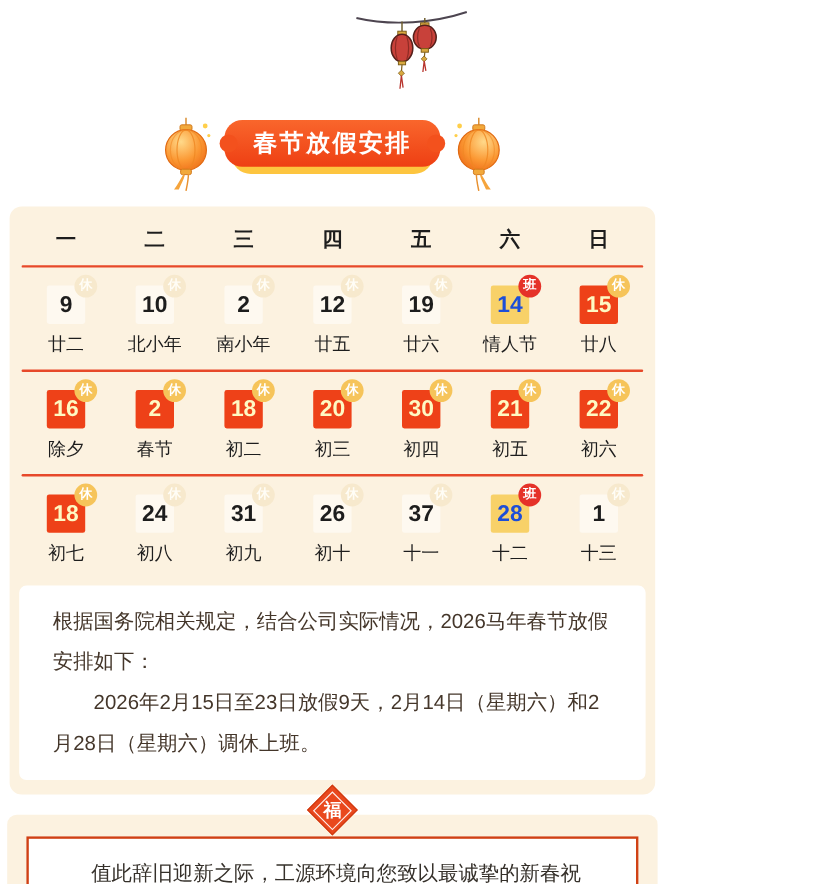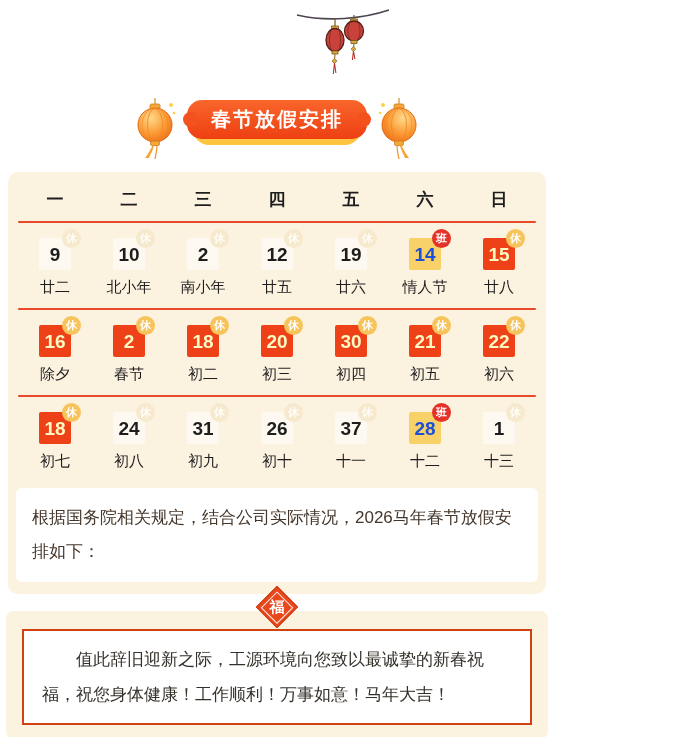--- a/index.html
+++ b/index.html
@@ -52,21 +52,21 @@
     font-size:11px;font-weight:bold;color:#ffffff;line-height:1;
   }
   .badge.rest{background:#f6c45a;}
   .badge.work{background:#e53229;}
   .badge.normal{background:#f7e9cd;color:#fffdf6;}
   .lbl{margin-top:8px;font-size:15px;color:#1d1d1d;}
 
   
   .notice-box{
     margin:6px 8px 0;background:#ffffff;border-radius:6px;
-    padding:13px 16px;font-size:17px;line-height:34px;color:#44362a;
+    padding:13px 28px;font-size:17px;line-height:34px;color:#44362a;
   }
   .notice-box p{margin:0;}
   .p-indent{text-indent:2em;}
 
   
   .greeting-panel{position:relative;margin:17px 6px 0;background:#fcf2e0;border-radius:8px;padding:18px 8px 14px;}
   .seal{
     position:absolute;top:-19px;left:50%;width:30px;height:30px;
     transform:translateX(-50%) rotate(45deg);
     background:#e9481d;border:1px solid #cf3a10;box-sizing:border-box;
@@ -317,20 +317,21 @@
               <span class="badge normal">休</span>
               <span class="num">1</span>
             </div>
             <div class="lbl">十三</div>
           </div>
         </div>
       </div>
 
     <div class="notice-box">
       <p>根据国务院相关规定，结合公司实际情况，2026马年春节放假安排如下：</p>
+      <p class="p-indent">2026年2月15日至23日放假9天，2月14日（星期六）和2月28日（星期六）调休上班。</p>
     </div>
   </div>
 
   <div class="greeting-panel">
     <div class="seal">
       <span class="seal-char">福</span>
     </div>
     <div class="greeting-box">
       <p class="p-indent">值此辞旧迎新之际，工源环境向您致以最诚挚的新春祝福，祝您身体健康！工作顺利！万事如意！马年大吉！</p>
     </div>

